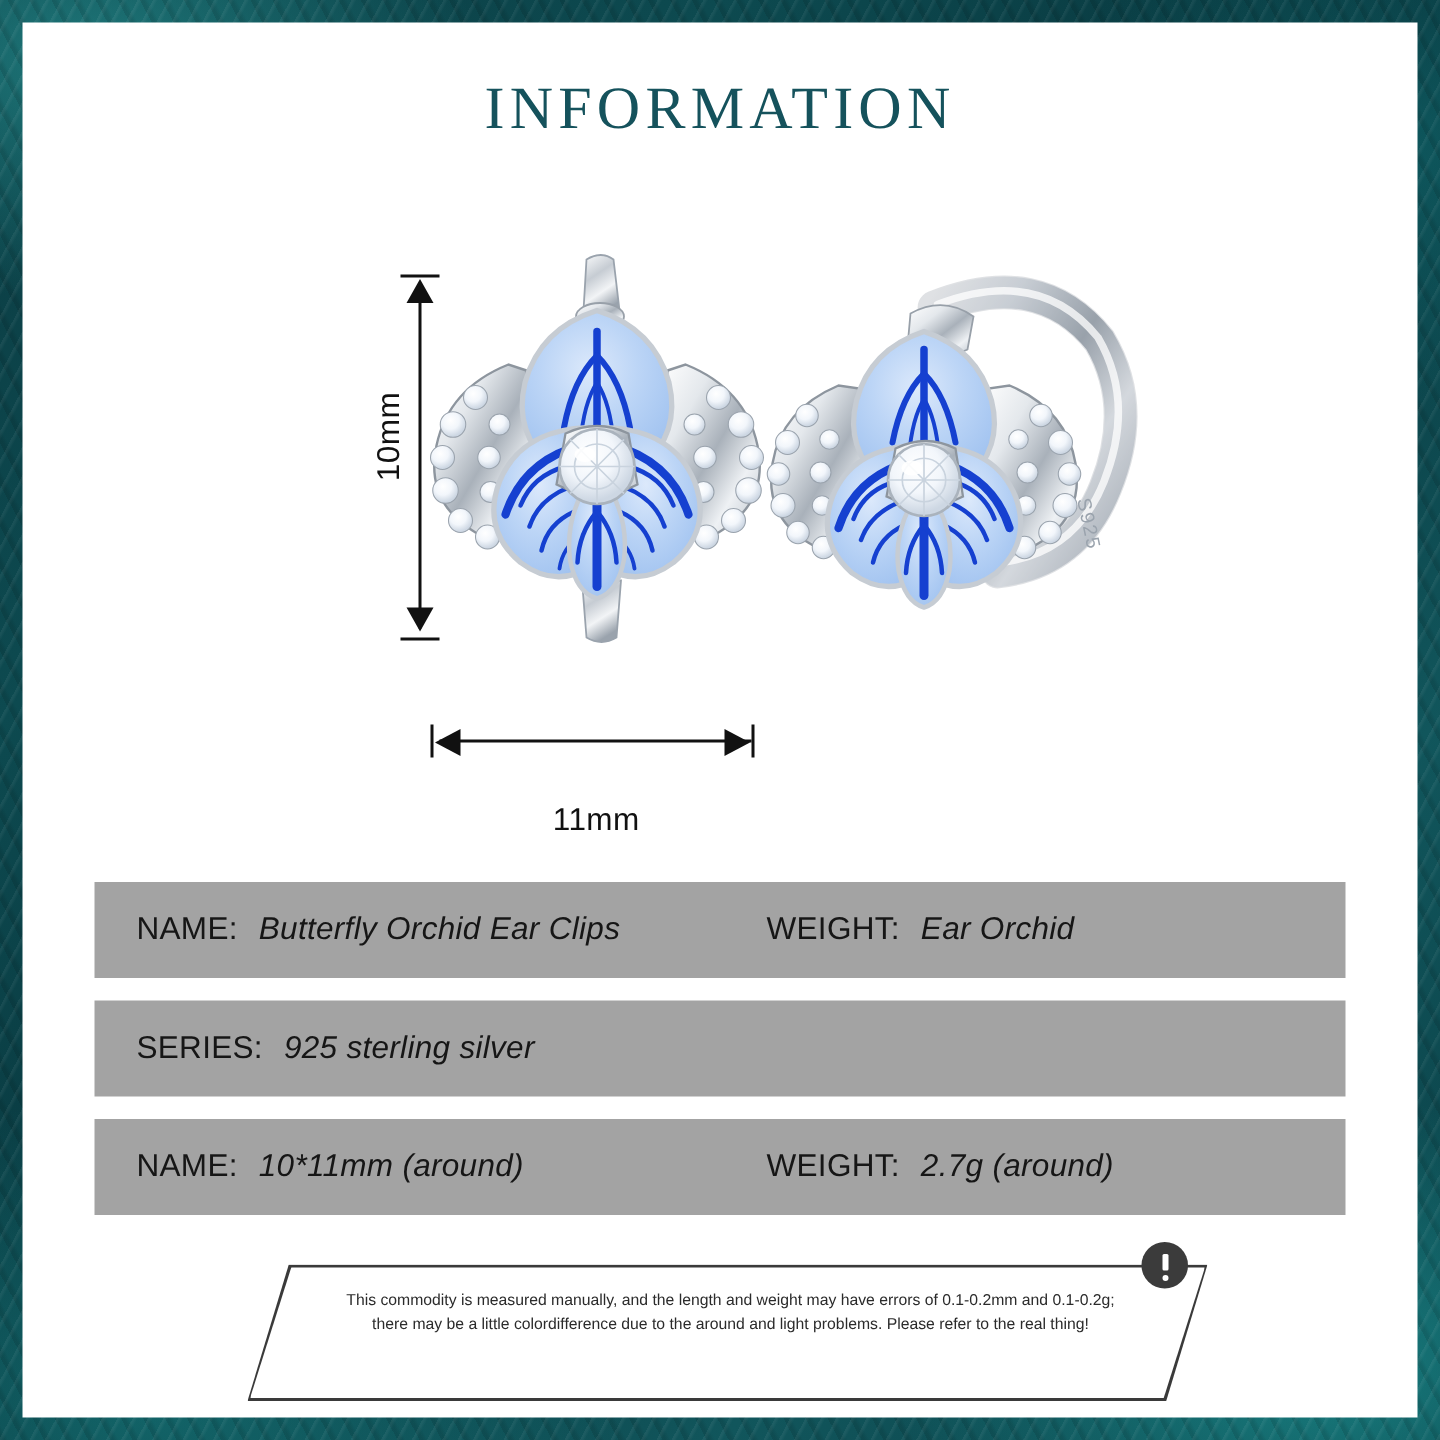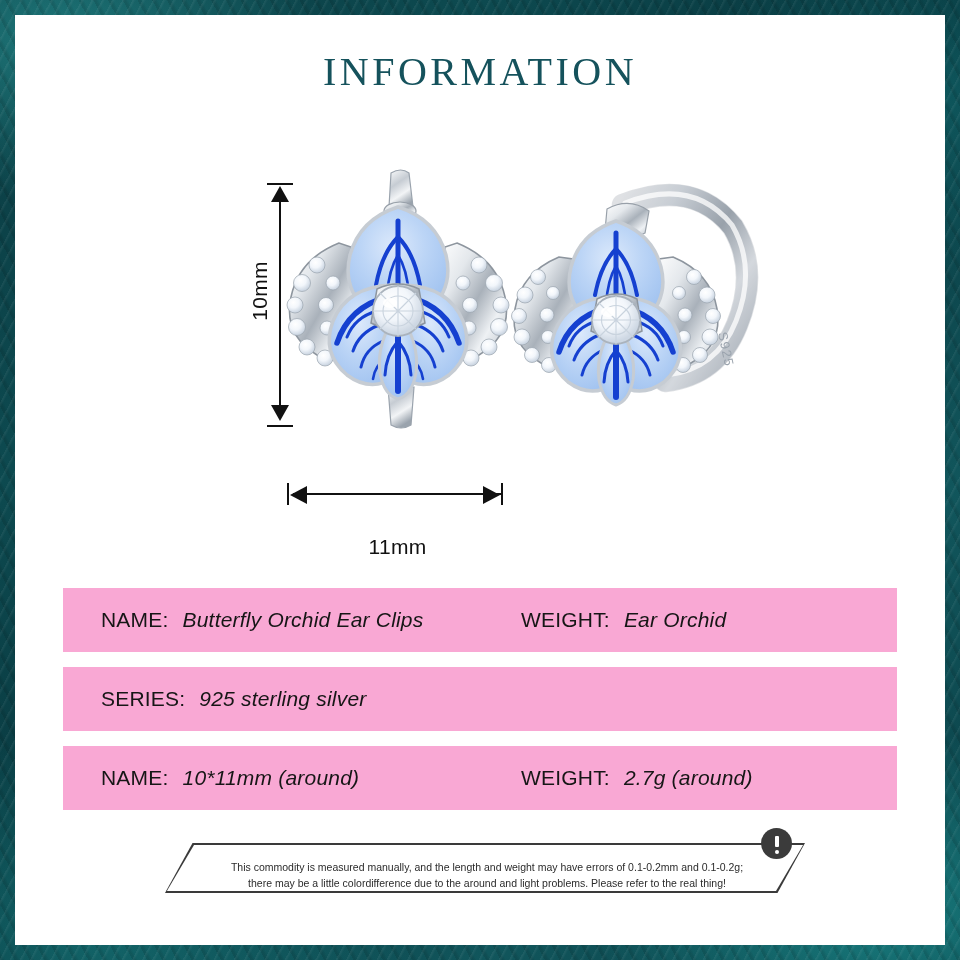--- a/index.html
+++ b/index.html
@@ -116,35 +116,35 @@
   .earring { position: absolute; }
   .earring.left  { left: 258px; top: 20px; width: 250px; height: 270px; }
   .earring.right { left: 488px; top: 20px; width: 270px; height: 270px; }
 
   
   .specs { position: absolute; left: 48px; top: 573px; width: 834px; }
   .spec-row {
     display: flex;
     align-items: center;
     height: 64px;
-    background: #f9a8d4;
+    background: #a3a3a3;
     margin-bottom: 15px;
-    padding-left: 38px;
+    padding-left: 28px;
   }
   .spec-cell { display: flex; align-items: baseline; white-space: nowrap; }
   .spec-cell.c1 { width: 420px; }
   .spec-key {
     font-size: 21px; color: #161616; letter-spacing: 0.2px;
   }
   .spec-val {
     font-size: 21px; color: #161616; margin-left: 14px; letter-spacing: 0.2px; font-style: italic;
   }
 
   
-  .disclaimer { position: absolute; left: 150px; top: 828px; width: 640px; height: 50px; }
+  .disclaimer { position: absolute; left: 150px; top: 828px; width: 640px; height: 91px; }
   .disclaimer .shape-outline {
     position: absolute; inset: 0;
     background: #3a3a3a;
     clip-path: polygon(4.3% 0%, 100% 0%, 95.7% 100%, 0% 100%);
   }
   .disclaimer .shape-inner {
     position: absolute; left: 1.6px; top: 1.6px; right: 1.6px; bottom: 1.6px;
     background: #ffffff;
     clip-path: polygon(4.35% 0%, 100% 0%, 95.65% 100%, 0% 100%);
   }

